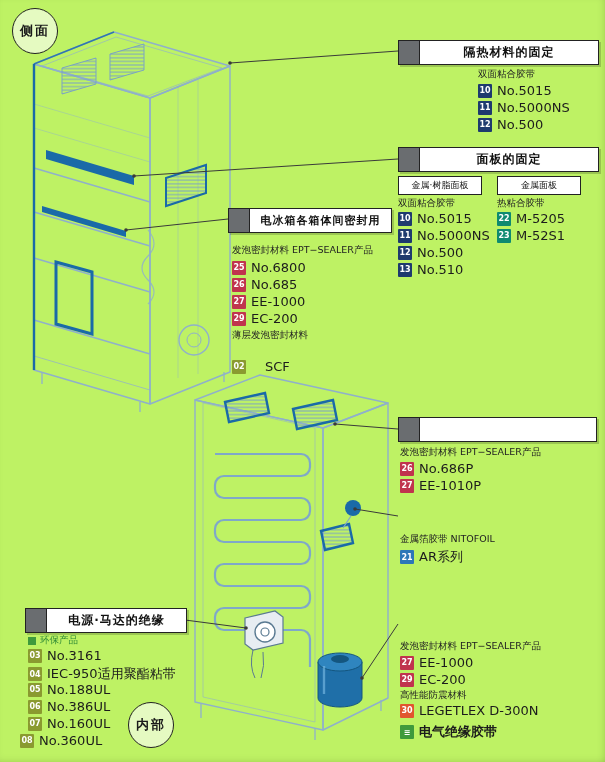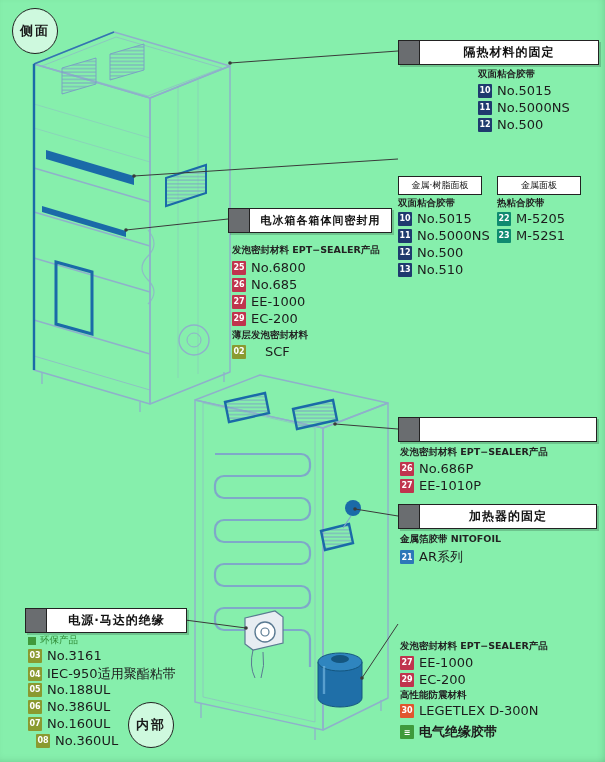--- a/index.html
+++ b/index.html
@@ -1,30 +1,30 @@
 <!DOCTYPE html>
 <html><head>
 <meta charset="utf-8">
 <style>
   html,body{margin:0;padding:0;}
   body{font-family:"DejaVu Sans","Liberation Sans",sans-serif;}
-  #page{position:relative;width:605px;height:762px;background:#86efac;overflow:hidden;
+  #page{position:relative;width:605px;height:762px;background:#bef264;overflow:hidden;
         box-shadow:inset -5px 0 10px -6px rgba(0,0,0,.18), inset 0 -5px 10px -6px rgba(0,0,0,.15);}
   .abs{position:absolute;}
   .circle-badge{position:absolute;width:44px;height:44px;border:1.6px solid #222;border-radius:50%;
     display:flex;align-items:center;justify-content:center;font-size:13px;font-weight:bold;color:#1a1a1a;
     letter-spacing:2px;background:rgba(255,255,255,.6);}
   .callout-header{position:absolute;display:flex;height:23px;border:1px solid #222;background:#fff;
     box-shadow:2px 2px 0 rgba(0,0,0,.18);}
   .callout-header .block{width:20px;height:100%;flex:0 0 20px;border-right:1px solid #222;}
   .callout-header .title{flex:1;display:flex;align-items:center;justify-content:center;
     font-size:12px;font-weight:bold;color:#111;letter-spacing:1px;white-space:nowrap;}
   .col-header{position:absolute;height:17px;border:1px solid #222;background:#fff;display:flex;
     align-items:center;justify-content:center;font-size:9px;color:#111;white-space:nowrap;}
-  .sec-label{position:absolute;font-size:9.5px;color:#222;white-space:nowrap;font-weight:bold;}
+  .sec-label{position:absolute;font-size:9.5px;color:#222;white-space:nowrap;}
   .sec-label.eco{color:#2f8a35;display:flex;align-items:center;gap:4px;font-weight:normal;}
   .eco-sq{width:8px;height:8px;background:#3f9a3c;display:inline-block;}
   .item-row{position:absolute;display:flex;align-items:center;gap:5px;white-space:nowrap;}
   .badge{width:14px;height:14px;flex:0 0 14px;display:flex;align-items:center;justify-content:center;
     color:#fff;font-size:8px;font-weight:bold;border-radius:1px;}
   .item-name{font-size:13px;color:#1c1c1c;}
   svg{display:block;}
 </style>
 </head>
 <body>
@@ -142,20 +142,24 @@
   </div>
   <div class="item-row" style="left:478px;top:100px;">
     <span class="badge" style="background: rgb(30, 58, 110);">11</span>
     <span class="item-name">No.5000NS</span>
   </div>
   <div class="item-row" style="left:478px;top:117px;">
     <span class="badge" style="background: rgb(30, 58, 110);">12</span>
     <span class="item-name">No.500</span>
   </div>
 
+  <div class="callout-header" style="left:398px;top:147px;width:199px;">
+    <span class="block" style="background: rgb(106, 109, 112);"></span>
+    <span class="title">面板的固定</span>
+  </div>
   <div class="col-header" style="left:398px;top:176px;width:82px;">金属·树脂面板</div>
   <div class="col-header" style="left:497px;top:176px;width:82px;">金属面板</div>
   <div class="sec-label" style="left:398px;top:197px;">双面粘合胶带</div>
   <div class="sec-label" style="left:497px;top:197px;">热粘合胶带</div>
   <div class="item-row" style="left:398px;top:211px;">
     <span class="badge" style="background: rgb(30, 58, 110);">10</span>
     <span class="item-name">No.5015</span>
   </div>
   <div class="item-row" style="left:398px;top:228px;">
     <span class="badge" style="background: rgb(30, 58, 110);">11</span>
@@ -193,42 +197,38 @@
   </div>
   <div class="item-row" style="left:232px;top:294px;">
     <span class="badge" style="background: rgb(192, 52, 78);">27</span>
     <span class="item-name">EE-1000</span>
   </div>
   <div class="item-row" style="left:232px;top:311px;">
     <span class="badge" style="background: rgb(192, 52, 78);">29</span>
     <span class="item-name">EC-200</span>
   </div>
   <div class="sec-label" style="left:232px;top:329px;">薄层发泡密封材料</div>
-  <div class="item-row" style="left:232px;top:344px;gap:19px;">
+  <div class="item-row" style="left:232px;top:359px;gap:19px;">
     <span class="badge" style="background: rgb(138, 154, 48);">02</span>
     <span class="item-name">SCF</span>
   </div>
 
   <div class="callout-header" style="left:398px;top:417px;width:197px;">
     <span class="block" style="background: rgb(106, 109, 112);"></span>
   </div>
   <div class="sec-label" style="left:400px;top:446px;">发泡密封材料 EPT−SEALER产品</div>
   <div class="item-row" style="left:400px;top:461px;">
     <span class="badge" style="background: rgb(192, 52, 78);">26</span>
     <span class="item-name">No.686P</span>
   </div>
   <div class="item-row" style="left:400px;top:478px;">
     <span class="badge" style="background: rgb(192, 52, 78);">27</span>
     <span class="item-name">EE-1010P</span>
   </div>
 
-  <div class="callout-header" style="left:398px;top:504px;width:197px;">
-    <span class="block" style="background: rgb(106, 109, 112);"></span>
-    <span class="title">加热器的固定</span>
-  </div>
   <div class="sec-label" style="left:400px;top:533px;">金属箔胶带 NITOFOIL</div>
   <div class="item-row" style="left:400px;top:548px;">
     <span class="badge" style="background: rgb(45, 119, 184);">21</span>
     <span class="item-name">AR系列</span>
   </div>
 
   <div class="callout-header" style="left:25px;top:608px;width:160px;">
     <span class="block" style="background: rgb(106, 109, 112);"></span>
     <span class="title">电源·马达的绝缘</span>
   </div>
@@ -249,21 +249,21 @@
     <span class="item-name">No.188UL</span>
   </div>
   <div class="item-row" style="left:28px;top:699px;">
     <span class="badge" style="background: rgb(138, 154, 48);">06</span>
     <span class="item-name">No.386UL</span>
   </div>
   <div class="item-row" style="left:28px;top:716px;">
     <span class="badge" style="background: rgb(138, 154, 48);">07</span>
     <span class="item-name">No.160UL</span>
   </div>
-  <div class="item-row" style="left:36px;top:733px;">
+  <div class="item-row" style="left:20px;top:733px;">
     <span class="badge" style="background: rgb(138, 154, 48);">08</span>
     <span class="item-name">No.360UL</span>
   </div>
 
   <div class="sec-label" style="left:400px;top:640px;">发泡密封材料 EPT−SEALER产品</div>
   <div class="item-row" style="left:400px;top:655px;">
     <span class="badge" style="background: rgb(192, 52, 78);">27</span>
     <span class="item-name">EE-1000</span>
   </div>
   <div class="item-row" style="left:400px;top:672px;">

